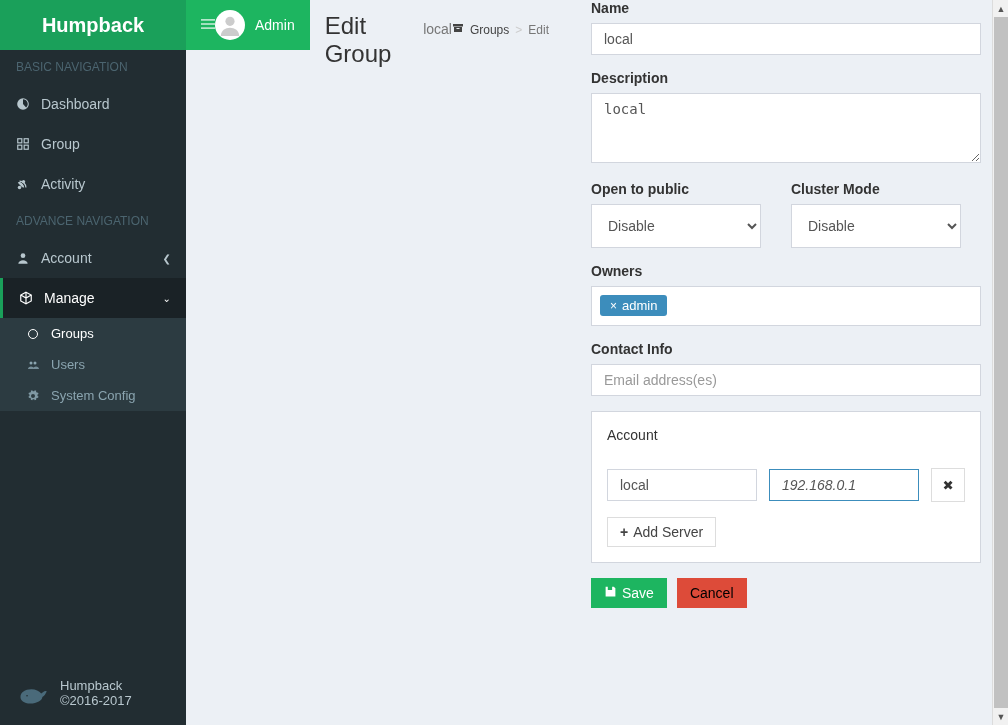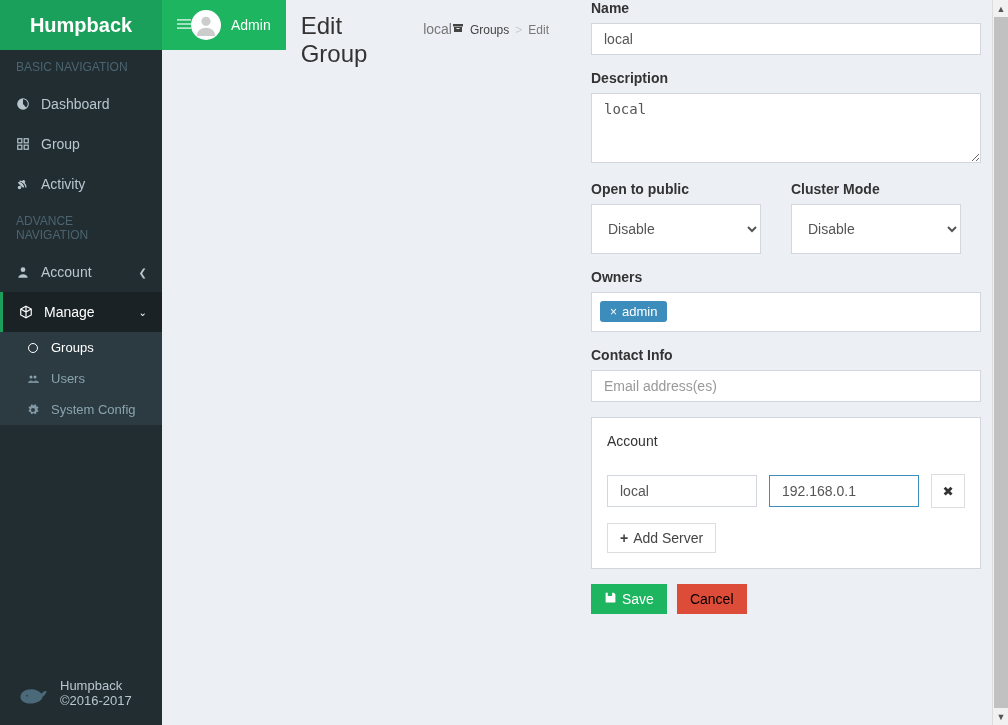--- a/index.html
+++ b/index.html
@@ -1,20 +1,20 @@
 <!DOCTYPE html>
 <html><head>
 <meta charset="utf-8">
 <style>
 * { box-sizing: border-box; margin: 0; padding: 0; }
 body { font-family: -apple-system, BlinkMacSystemFont, "Segoe UI", Helvetica, Arial, sans-serif; font-size: 14px; color: #333; background: #ecf0f5; }
 .app { display: flex; min-height: 725px; }
 
 
-.sidebar { width: 162px; background: #222d32; color: #b8c7ce; display: flex; flex-direction: column; }
+.sidebar { width: 186px; background: #222d32; color: #b8c7ce; display: flex; flex-direction: column; }
 .logo { height: 50px; background: #1aa05a; color: #fff; font-size: 20px; font-weight: bold; display: flex; align-items: center; justify-content: center; }
 .nav-header { padding: 10px 16px; font-size: 12px; color: #4b646f; }
 .nav-item { display: flex; align-items: center; padding: 12px 15px; color: #b8c7ce; cursor: pointer; gap: 10px; }
 .nav-item .arrow { margin-left: auto; font-size: 10px; }
 .sub-nav { background: #2c3b41; }
 .sub-item { display: flex; align-items: center; padding: 8px 15px 8px 25px; color: #8aa4af; cursor: pointer; gap: 10px; font-size: 13px; }
 .sub-item.active { color: #fff; }
 .nav-item.manage-active { border-left: 3px solid #1aa05a; background: #1a2226; color: #fff; }
 .icon { width: 16px; display: inline-flex; justify-content: center; }
 .footer-logo { margin-top: auto; display: flex; align-items: center; gap: 10px; padding: 15px; }
@@ -36,31 +36,31 @@
 .breadcrumb .sep { color: #ccc; }
 
 .content { padding: 0 27px 15px; }
 .form-group { margin-bottom: 15px; }
 .form-label { display: block; font-weight: bold; margin-bottom: 7px; font-size: 14px; }
 .form-control { width: 100%; padding: 7px 12px; border: 1px solid #d2d6de; background: #fff; font-size: 14px; color: #555; border-radius: 0; }
 textarea.form-control { height: 70px; resize: vertical; }
 .form-control::placeholder { color: #999; }
 .row { display: flex; gap: 30px; }
 .col { flex: 0 0 auto; }
-select.form-control { width: 170px; height: 50px; }
+select.form-control { width: 170px; height: 44px; }
 
 .owners-box { background: #fff; border: 1px solid #d2d6de; padding: 8px; min-height: 40px; }
 .tag { display: inline-flex; align-items: center; background: #3c8dbc; color: #fff; padding: 3px 10px; border-radius: 3px; font-size: 13px; gap: 5px; }
 .tag-x { cursor: pointer; font-size: 12px; }
 
 .panel { background: #fff; border: 1px solid #d2d6de; padding: 15px; }
 .panel-title { margin-bottom: 25px; font-size: 14px; }
 .server-row { display: flex; gap: 12px; margin-bottom: 15px; align-items: center; }
 .server-row .form-control { width: 150px; }
-.server-row .ip-input { border-color: #3c8dbc; }
+.server-row .ip-input { border-color: #3c8dbc; font-style: italic; }
 .icon-btn { width: 34px; height: 34px; border: 1px solid #ddd; background: #fff; display: flex; align-items: center; justify-content: center; cursor: pointer; color: #333; }
 .btn { padding: 6px 12px; border: 1px solid transparent; cursor: pointer; font-size: 14px; display: inline-flex; align-items: center; gap: 5px; }
 .btn-default { background: #fff; border-color: #ddd; color: #444; }
 .btn-success { background: #1db560; color: #fff; }
 .btn-danger { background: #dd4b39; color: #000000; text-align: right; }
 .btn-row { display: flex; gap: 10px; margin-top: 15px; }
 
 
 .scrollbar { position: absolute; right: 0; top: 0; width: 16px; height: 725px; background: #f1f1f1; border-left: 1px solid #dcdcdc; }
 .scroll-thumb { position: absolute; top: 17px; left: 1px; width: 14px; height: 691px; background: #c1c1c1; }

